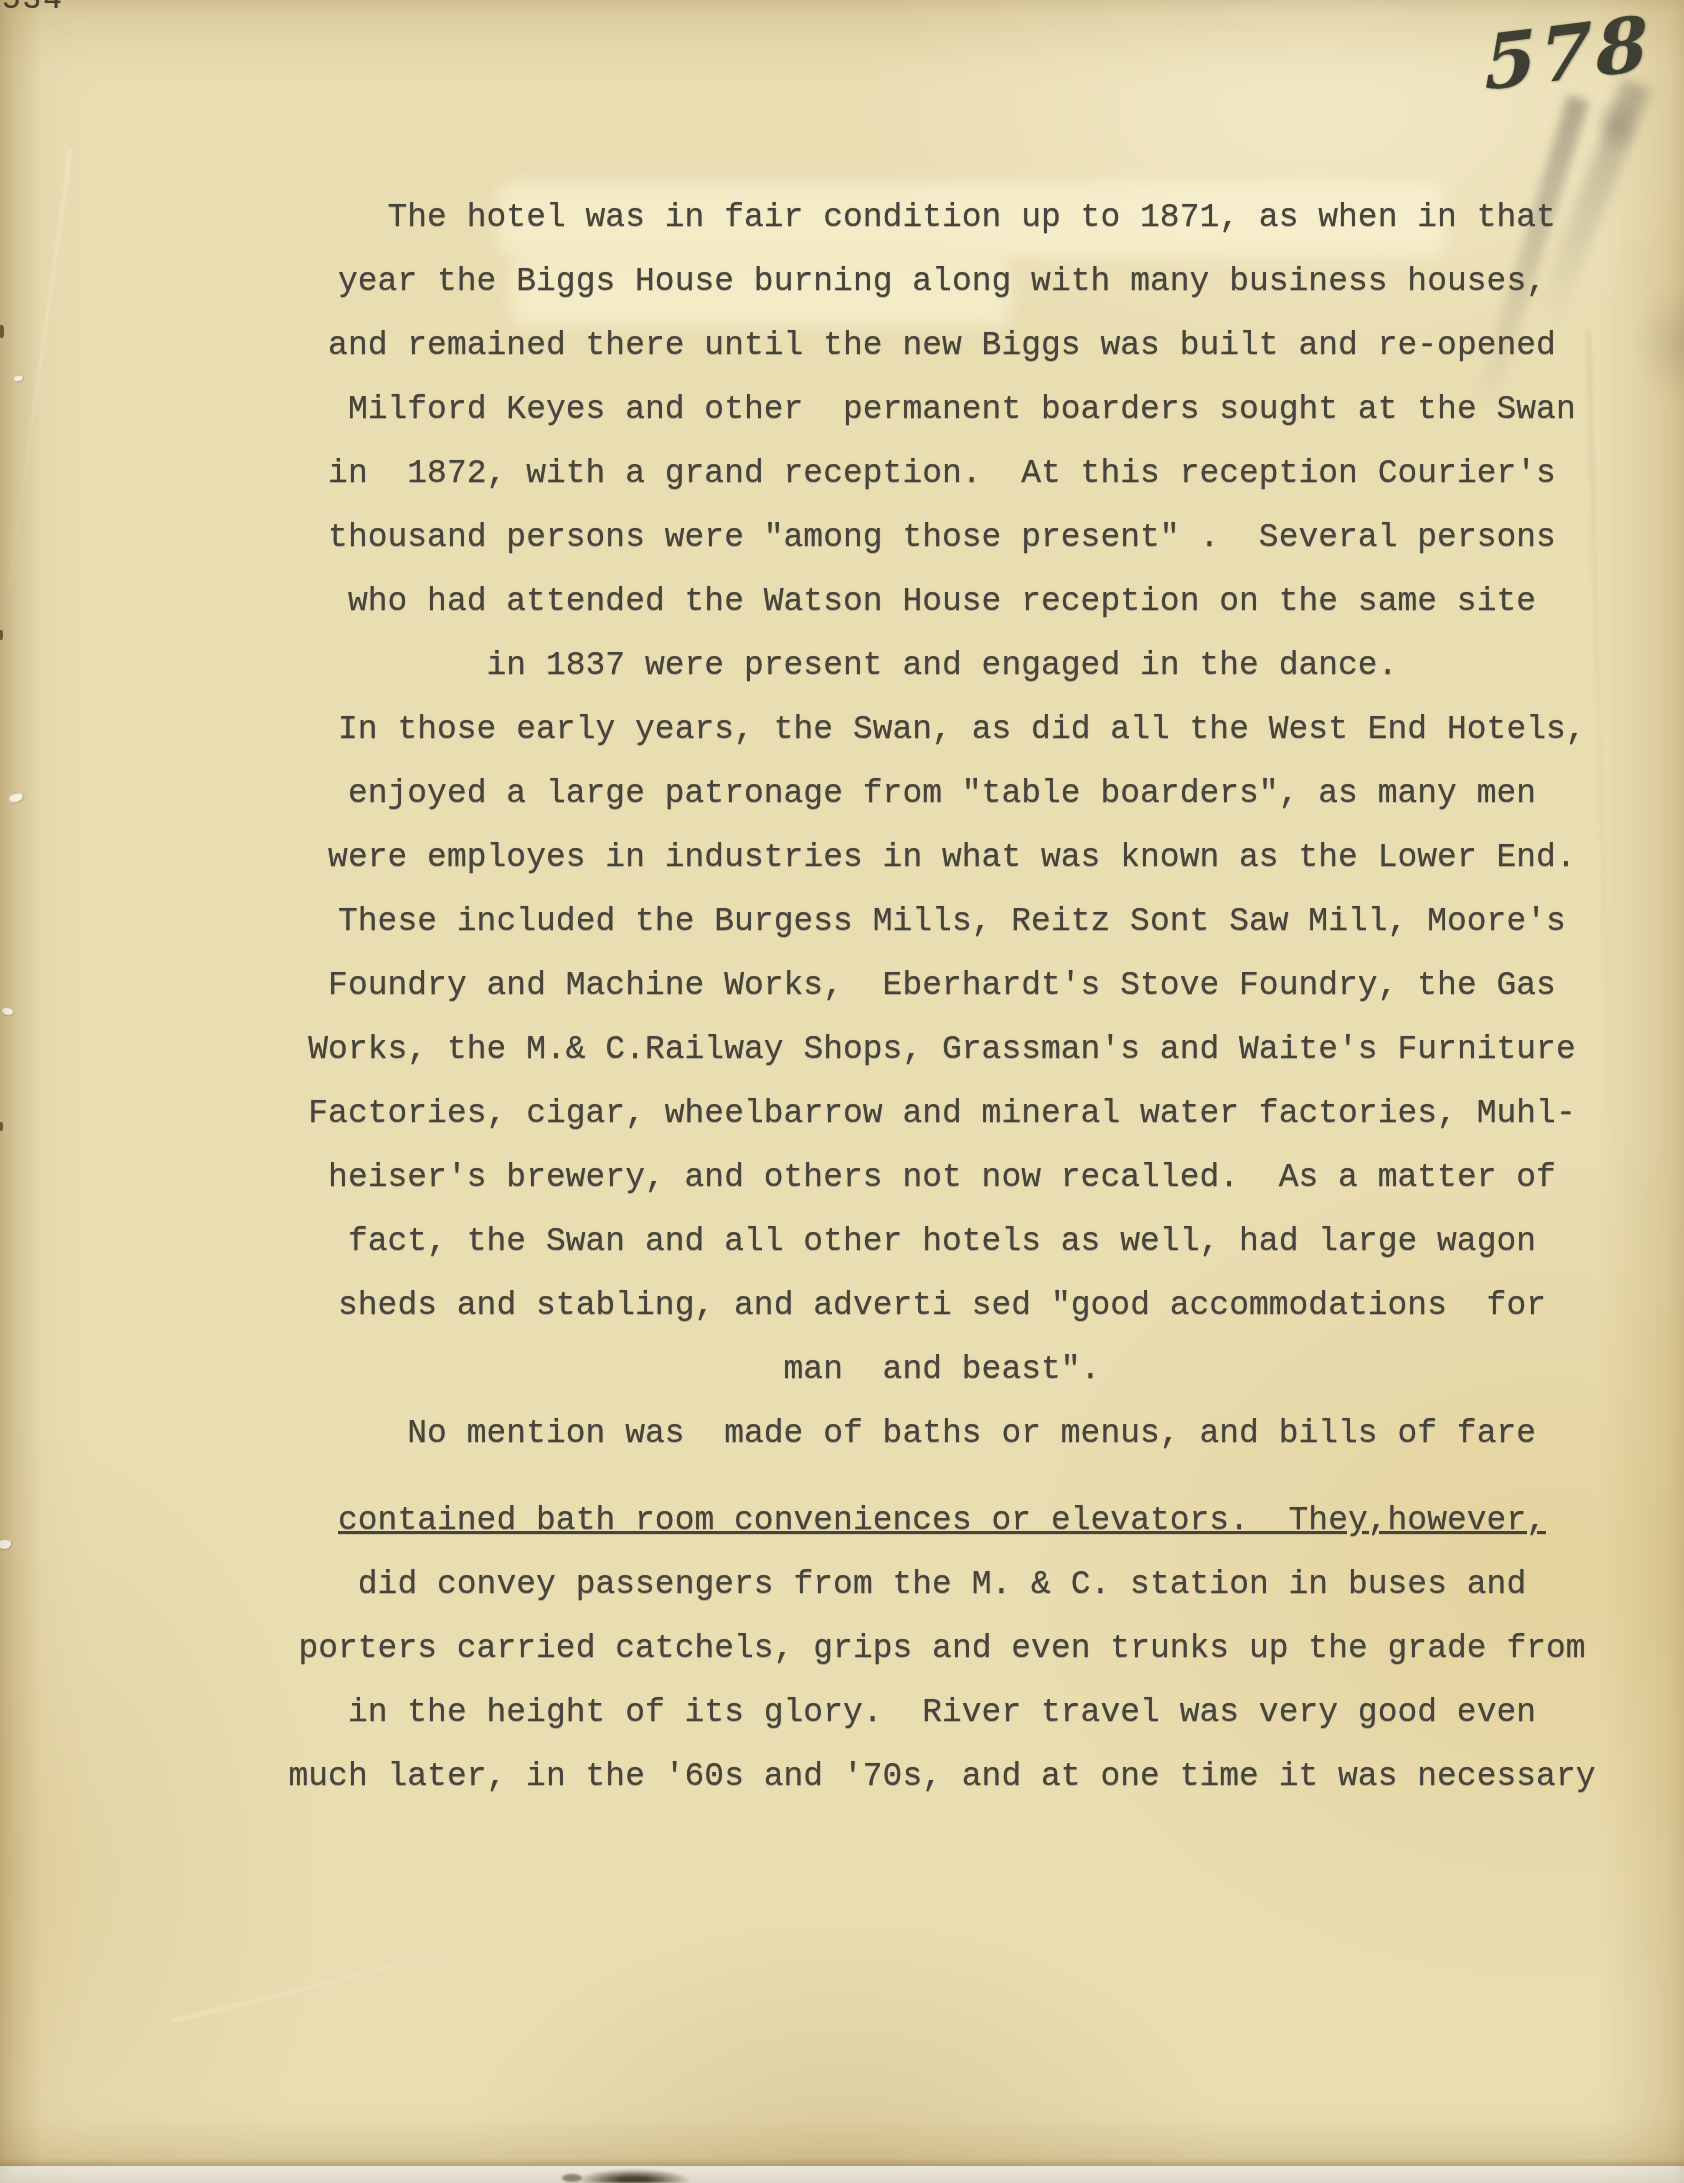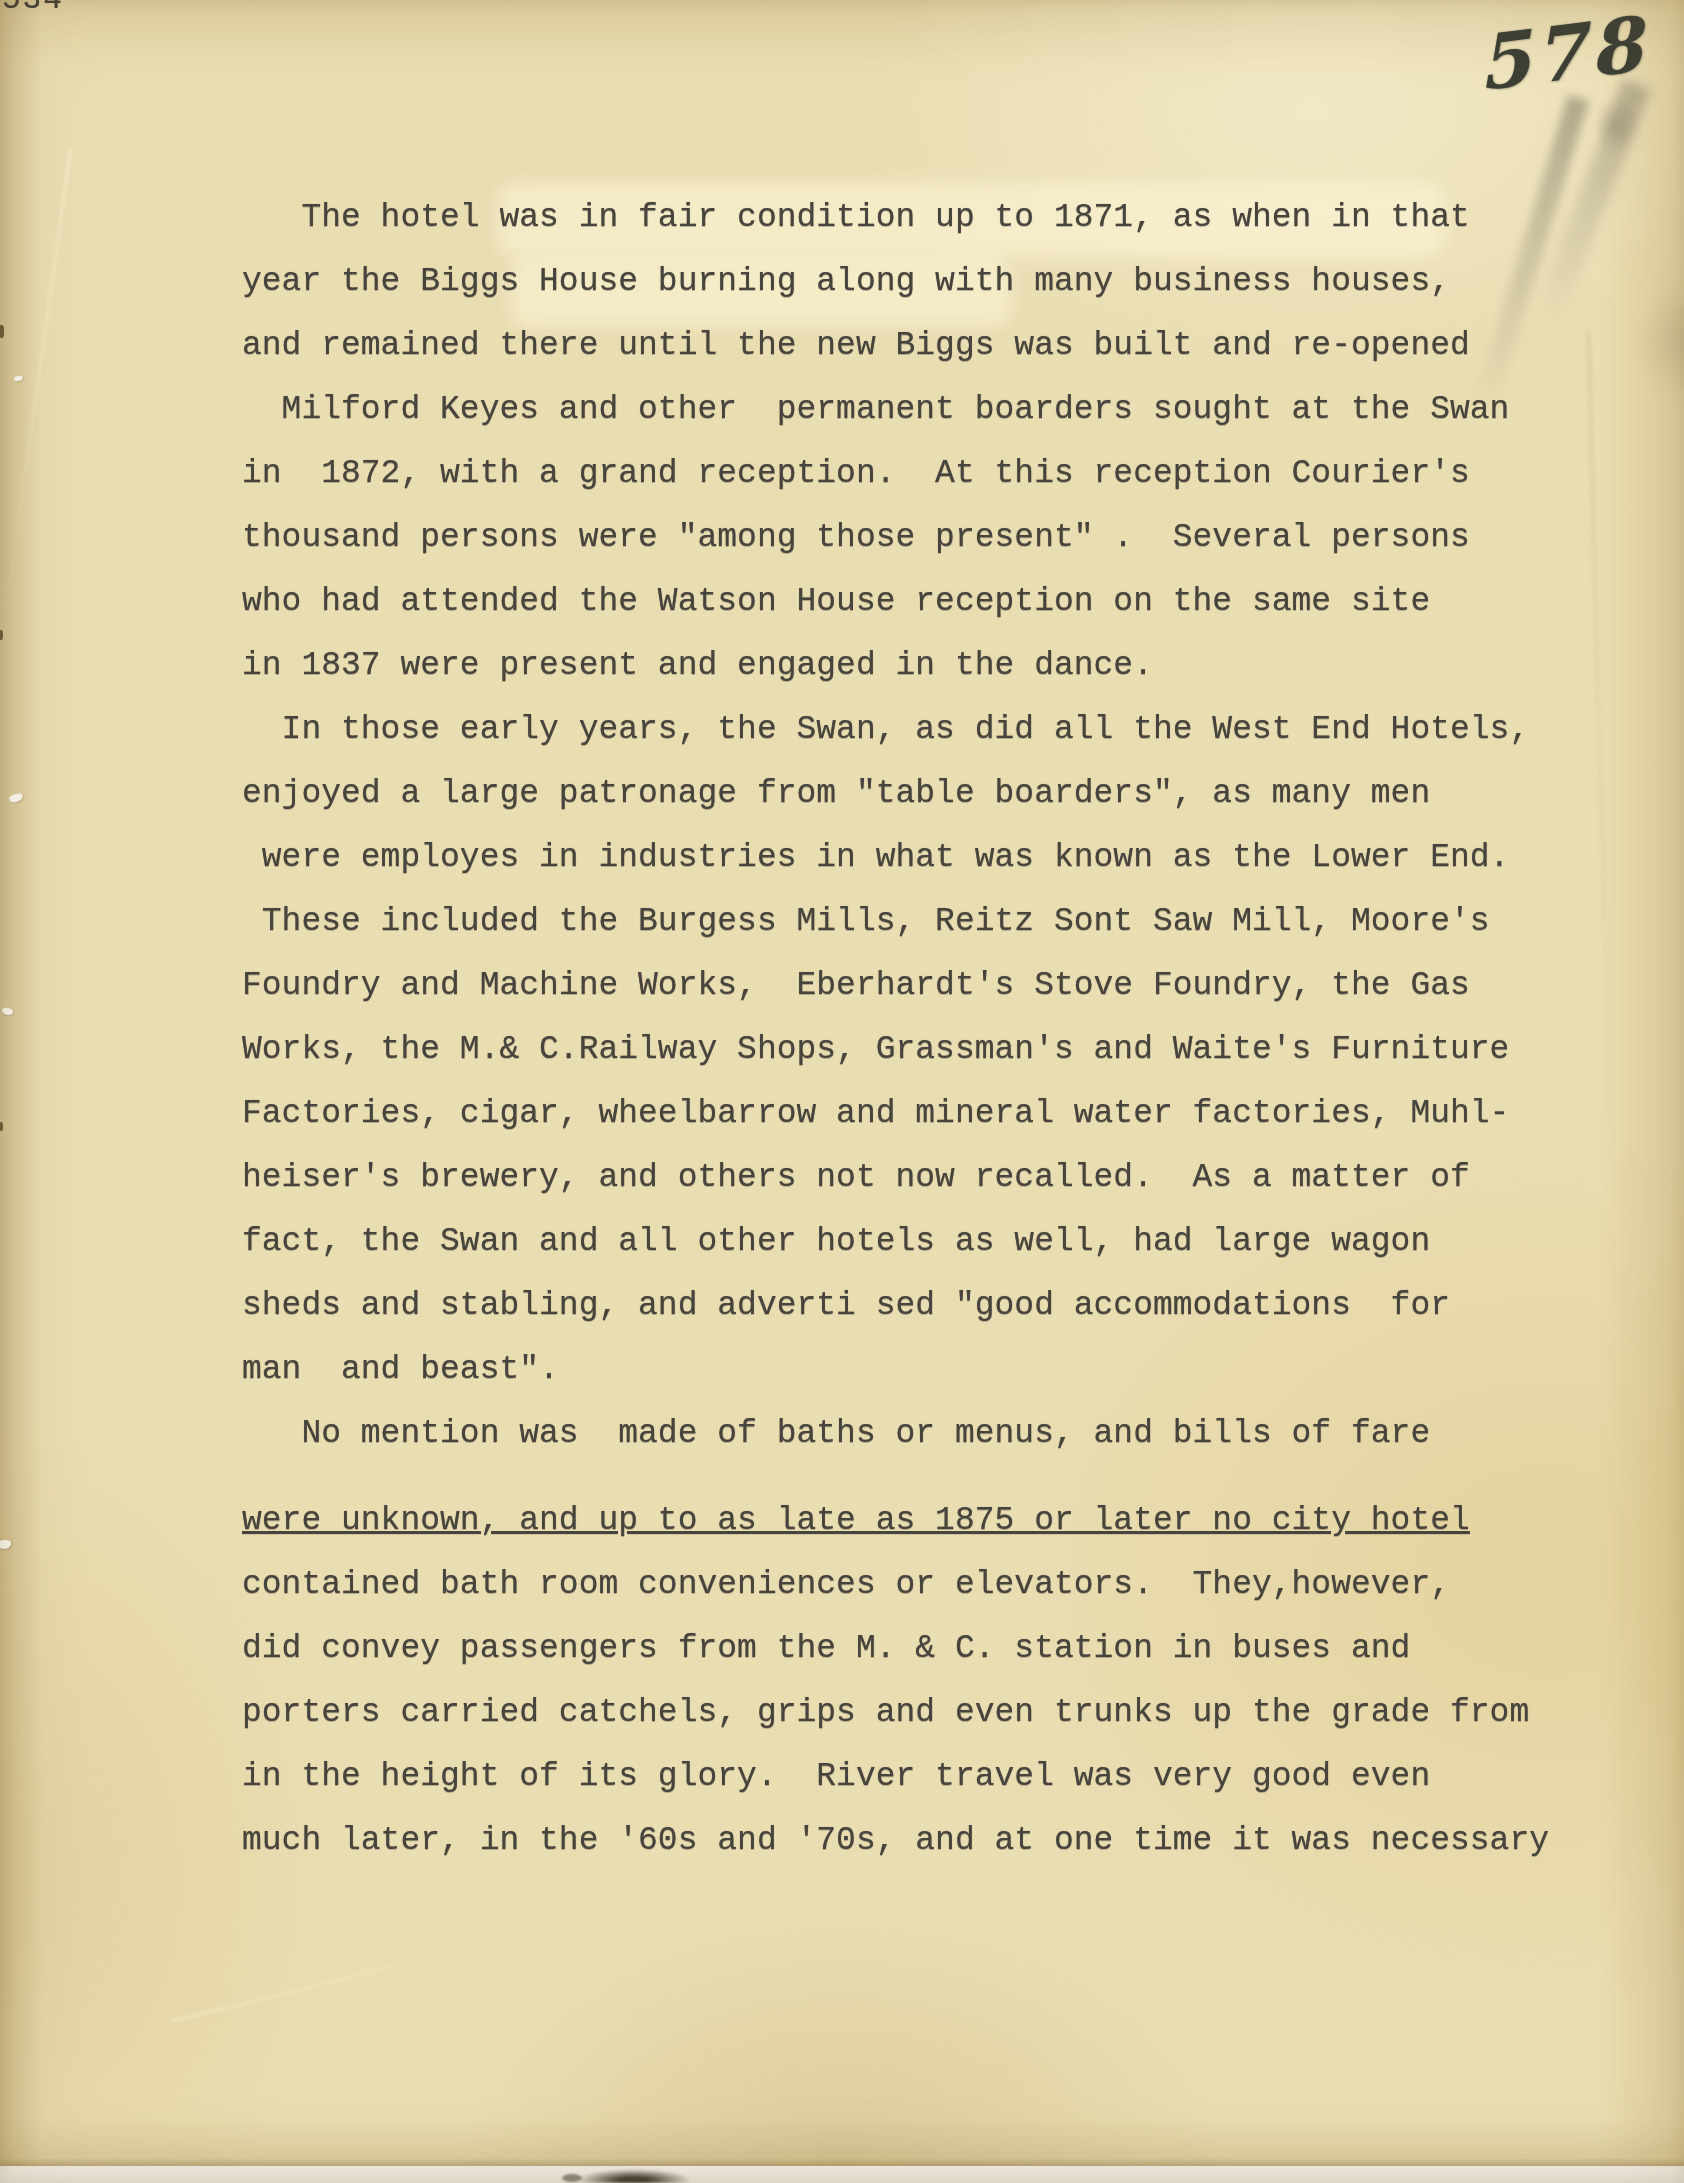--- a/index.html
+++ b/index.html
@@ -63,20 +63,21 @@
   .smudge.m3{left:1593px;top:96px;width:48px;height:58px;border-radius:50%;
     background:radial-gradient(rgba(110,104,90,.30),rgba(110,104,90,0) 70%);filter:blur(2px);}
   .smudge.m4{left:1638px;top:284px;width:86px;height:117px;border-radius:50%;
     background:radial-gradient(rgba(120,112,95,.22),rgba(120,112,95,0) 70%);filter:blur(4px);}
   
   .text-block{
     position:absolute;left:242px;top:186px;width:1400px;
     font-size:33px;line-height:64px;color:#46443c;
     text-shadow:0 0.5px 0 rgba(70,66,56,.30), 0 0 1px rgba(70,66,56,.45);
     filter:blur(0.2px);
+    text-align:center;
   }
   .text-block .line{white-space:pre;}
   .text-block .line:nth-child(21){margin-top:23px;text-decoration:underline;}
   
   .bottom-strip{position:absolute;left:0;bottom:0;width:100%;height:17px;background:#f2efe6;}
   .strip-shadow{position:absolute;left:0;bottom:17px;width:100%;height:8px;
     background:linear-gradient(rgba(130,103,55,0),rgba(130,103,55,.35));}
   .strip-blotch{position:absolute;left:578px;bottom:0;width:112px;height:14px;
     background:radial-gradient(ellipse at 50% 80%, rgba(48,42,30,.9) 18%, rgba(48,42,30,0) 72%);
     filter:blur(1px);}
@@ -126,21 +127,20 @@
       <div class="line"> were employes in industries in what was known as the Lower End.</div>
       <div class="line"> These included the Burgess Mills, Reitz Sont Saw Mill, Moore's</div>
       <div class="line">Foundry and Machine Works,  Eberhardt's Stove Foundry, the Gas</div>
       <div class="line">Works, the M.&amp; C.Railway Shops, Grassman's and Waite's Furniture</div>
       <div class="line">Factories, cigar, wheelbarrow and mineral water factories, Muhl-</div>
       <div class="line">heiser's brewery, and others not now recalled.  As a matter of</div>
       <div class="line">fact, the Swan and all other hotels as well, had large wagon</div>
       <div class="line">sheds and stabling, and adverti sed "good accommodations  for</div>
       <div class="line">man  and beast".</div>
       <div class="line">   No mention was  made of baths or menus, and bills of fare</div>
-      <div class="line">were unknown, and up to as late as 1875 or later no city hotel</div>
       <div class="line">contained bath room conveniences or elevators.  They,however,</div>
       <div class="line">did convey passengers from the M. &amp; C. station in buses and</div>
       <div class="line">porters carried catchels, grips and even trunks up the grade from</div>
       <div class="line">in the height of its glory.  River travel was very good even</div>
       <div class="line">much later, in the '60s and '70s, and at one time it was necessary</div>
     </div>
 
   <div class="strip-shadow"></div>
   <div class="bottom-strip">
     <div class="strip-blotch"></div>

